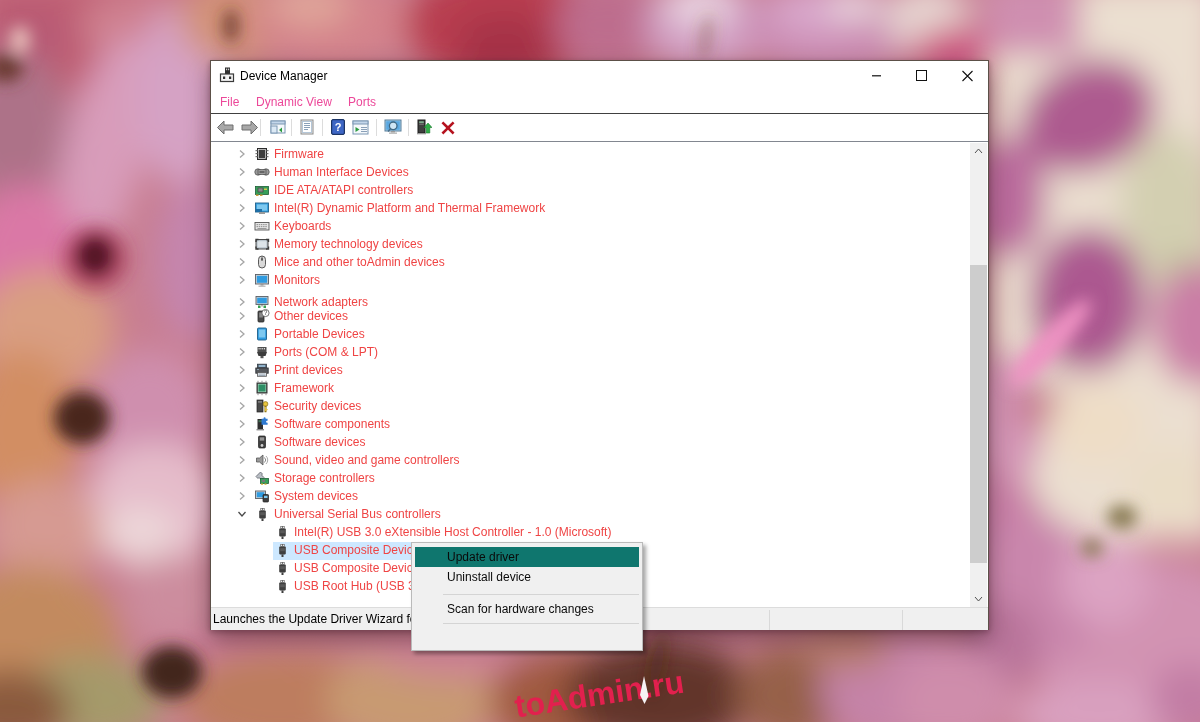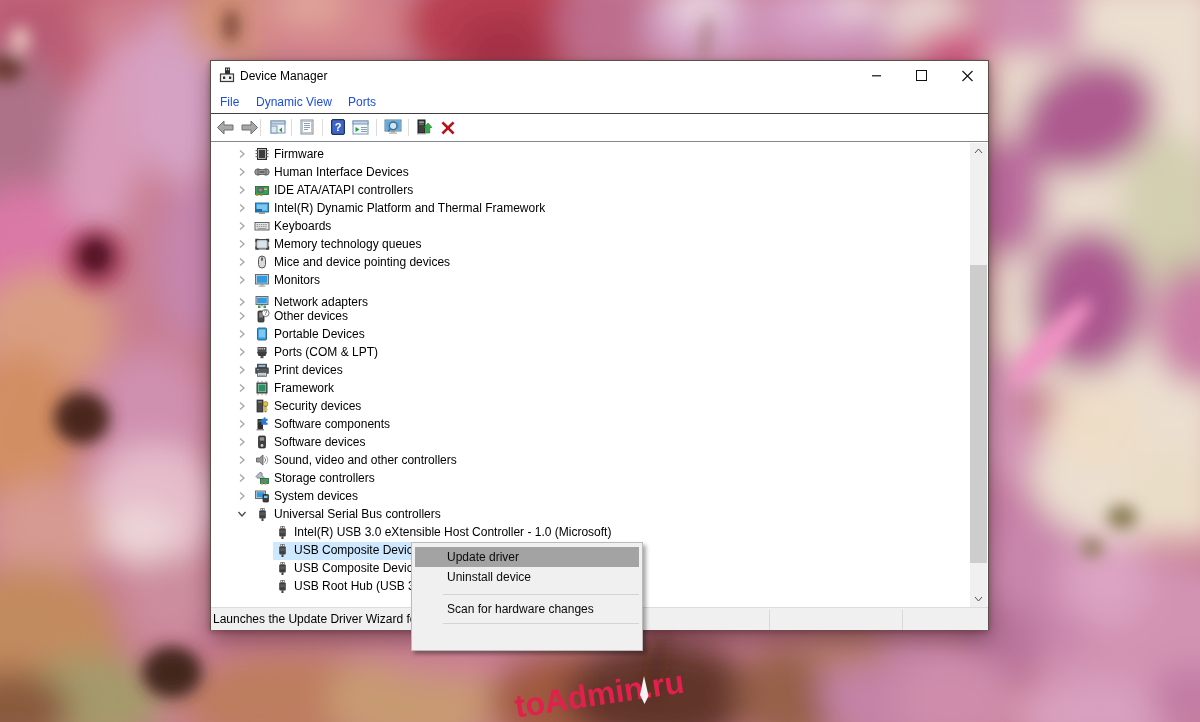--- a/index.html
+++ b/index.html
@@ -9,51 +9,51 @@
   
   #win{position:absolute;left:210px;top:60px;width:777px;height:568px;
     background:#ffffff;border:1px solid #5c5048;
     box-shadow:0 10px 22px rgba(40,10,20,.42), 0 2px 6px rgba(40,10,20,.3);}
   #titlebar{position:absolute;left:0;top:0;width:100%;height:30px;background:#fff;}
   #titleicon{position:absolute;left:8px;top:6px;}
   #titletext{position:absolute;left:29px;top:8px;font-size:12px;color:#000;}
   .capbtn{position:absolute;top:0;width:45px;height:30px;color:#111;}
   
   #menubar{position:absolute;left:0;top:30px;width:100%;height:22px;background:#fff;
-    border-bottom:6px solid #404040;font-size:12px;color:#1d4ed8;}
+    border-bottom:6px solid #404040;font-size:12px;color:#ec4899;}
   .mitem{position:absolute;top:4px;}
   
   #toolbar{position:absolute;left:0;top:53px;width:100%;height:27px;background:#fff;}
   .tsep{position:absolute;top:5px;width:1px;height:17px;background:#dcdcdc;}
   .tico{position:absolute;top:5px;}
   
   #tree{position:absolute;left:0;top:80px;width:777px;height:466px;background:#fff;
     border-top:1px solid #828790;overflow:hidden;}
-  .row{position:absolute;left:0;width:760px;height:18px;font-size:12px;color:#000000;
+  .row{position:absolute;left:0;width:760px;height:18px;font-size:12px;color:#ef4444;
     white-space:nowrap;line-height:18px;}
   .row .lbl{position:absolute;top:0;}
   .chev{position:absolute;left:26px;top:4px;}
   .ricw{position:absolute;top:1px;}
   #sel{position:absolute;left:62px;top:400px;width:160px;height:18px;background:#cde8ff;}
   
   #sbar{position:absolute;right:1px;top:1px;width:17px;height:464px;background:#f0f0f0;}
   #rows{position:absolute;left:0;top:-1px;width:100%;height:100%;}
   #sthumb{position:absolute;left:0;top:122px;width:17px;height:298px;background:#cdcdcd;}
   .sarr{position:absolute;left:0;width:17px;height:17px;}
   
   #statusbar{position:absolute;left:0;top:546px;width:777px;height:22px;background:#f0f0f0;
     border-top:1px solid #dcdcdc;font-size:12px;color:#000;}
   .ssep{position:absolute;top:2px;width:1px;height:20px;background:#d9d9d9;}
   
   #ctx{position:absolute;left:411px;top:542px;width:230px;height:107px;background:#f0f0f0;
     border:1px solid #bababa;box-shadow:3px 3px 4px rgba(0,0,0,.35);font-size:12px;color:#0a0a0a;}
   .citem{position:absolute;left:3px;width:224px;height:20px;}
   .citem .ct{position:absolute;left:32px;top:3px;}
   .csep{position:absolute;left:31px;width:196px;height:1px;background:#d4d4d4;}
-  #ci1{background:#a3a3a3;}
+  #ci1{background:#0f766e;}
   
   #wm{position:absolute;left:514px;top:676px;font-size:32px;font-weight:bold;color:#e2204e;
     transform:rotate(-8.5deg);letter-spacing:0;}
 </style>
 </head>
 <body>
 <div id="stage">
 <svg id="bg" width="1200" height="722" viewBox="0 0 1200 722">
   <defs>
     <filter id="bl" x="-30%" y="-30%" width="160%" height="160%">
@@ -311,32 +311,32 @@
           </div>
     <div class="row" style="top:94px">
             <svg class="chev" width="10" height="10" viewBox="0 0 10 10">
               <path d="M3 1.5L7 5L3 8.5" stroke="#a6a6a6" stroke-width="1.3" fill="none"></path>
             </svg>
             <span class="ricw" style="left:43px"><svg class="ric" width="16" height="16" viewBox="0 0 16 16">
                 <rect x="2" y="3.5" width="12" height="9.5" rx="1.5" fill="#b9c4cc" stroke="#4a4a4a" stroke-width="1"></rect>
                 <rect x="3.6" y="5.2" width="8.8" height="6" fill="#dde4e9"></rect>
                 <path d="M2 6v-2.5h2.5M12 3.5h2.5v2.5M14.5 10.5v2.5h-2.5M4.5 13h-2.5v-2.5" stroke="#3a3a3a" stroke-width="1.4" fill="none"></path>
               </svg></span>
-            <span class="lbl" style="left:63px">Memory technology queues</span>
+            <span class="lbl" style="left:63px">Memory technology devices</span>
           </div>
     <div class="row" style="top:112px">
             <svg class="chev" width="10" height="10" viewBox="0 0 10 10">
               <path d="M3 1.5L7 5L3 8.5" stroke="#a6a6a6" stroke-width="1.3" fill="none"></path>
             </svg>
             <span class="ricw" style="left:43px"><svg class="ric" width="16" height="16" viewBox="0 0 16 16">
                 <rect x="4.5" y="2" width="7" height="12" rx="3.5" fill="#d9d9d9" stroke="#4a4a4a" stroke-width="0.9"></rect>
                 <line x1="8" y1="2.5" x2="8" y2="7" stroke="#4a4a4a" stroke-width="0.8"></line>
                 <rect x="7.2" y="4" width="1.6" height="2.5" rx="0.8" fill="#4a4a4a"></rect>
               </svg></span>
-            <span class="lbl" style="left:63px">Mice and device pointing devices</span>
+            <span class="lbl" style="left:63px">Mice and other toAdmin devices</span>
           </div>
     <div class="row" style="top:130px">
             <svg class="chev" width="10" height="10" viewBox="0 0 10 10">
               <path d="M3 1.5L7 5L3 8.5" stroke="#a6a6a6" stroke-width="1.3" fill="none"></path>
             </svg>
             <span class="ricw" style="left:43px"><svg class="ric" width="16" height="16" viewBox="0 0 16 16">
                 <rect x="1.5" y="2.5" width="13" height="9.5" fill="#cfd2d6" stroke="#5a5f66" stroke-width="0.9"></rect>
                 <rect x="2.8" y="3.8" width="10.4" height="7" fill="#2f9be0"></rect>
                 <rect x="6.5" y="12" width="3" height="1.6" fill="#9a9a9a"></rect>
                 <rect x="4.5" y="13.6" width="7" height="1.2" fill="#b2b2b2"></rect>
@@ -467,21 +467,21 @@
           </div>
     <div class="row" style="top:310px">
             <svg class="chev" width="10" height="10" viewBox="0 0 10 10">
               <path d="M3 1.5L7 5L3 8.5" stroke="#a6a6a6" stroke-width="1.3" fill="none"></path>
             </svg>
             <span class="ricw" style="left:43px"><svg class="ric" width="16" height="16" viewBox="0 0 16 16">
                 <path d="M2.5 6v4h3l3.5 3V3L5.5 6z" fill="#9a9a9a" stroke="#555" stroke-width="0.8"></path>
                 <path d="M10.5 5.5a3.5 3.5 0 010 5" fill="none" stroke="#888" stroke-width="1"></path>
                 <path d="M12 4a5.5 5.5 0 010 8" fill="none" stroke="#aaa" stroke-width="1"></path>
               </svg></span>
-            <span class="lbl" style="left:63px">Sound, video and other controllers</span>
+            <span class="lbl" style="left:63px">Sound, video and game controllers</span>
           </div>
     <div class="row" style="top:328px">
             <svg class="chev" width="10" height="10" viewBox="0 0 10 10">
               <path d="M3 1.5L7 5L3 8.5" stroke="#a6a6a6" stroke-width="1.3" fill="none"></path>
             </svg>
             <span class="ricw" style="left:43px"><svg class="ric" width="16" height="16" viewBox="0 0 16 16">
                 <path d="M2 6.5L6.5 2l2 2-1 1 2.5 2.5-2.5 2.5L5 7.5l-1 1z" fill="#b9bec4" stroke="#5a6068" stroke-width="0.8"></path>
                 <rect x="6.5" y="8.5" width="8" height="5" fill="#37a05a" stroke="#1e5e36" stroke-width="0.8"></rect>
                 <rect x="8" y="9.8" width="3" height="2.2" fill="#777"></rect>
                 <rect x="7" y="13.5" width="2" height="1.3" fill="#d8b93c"></rect>

